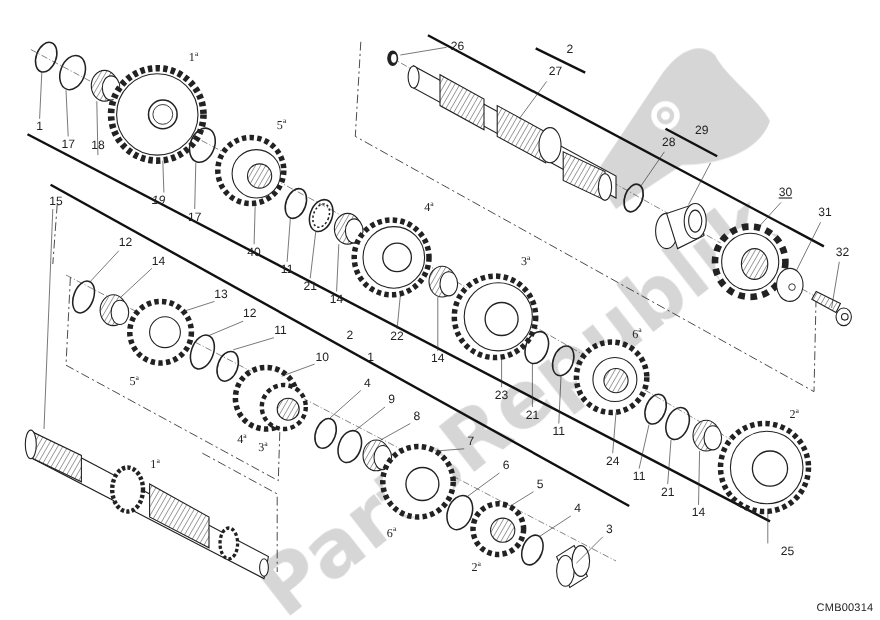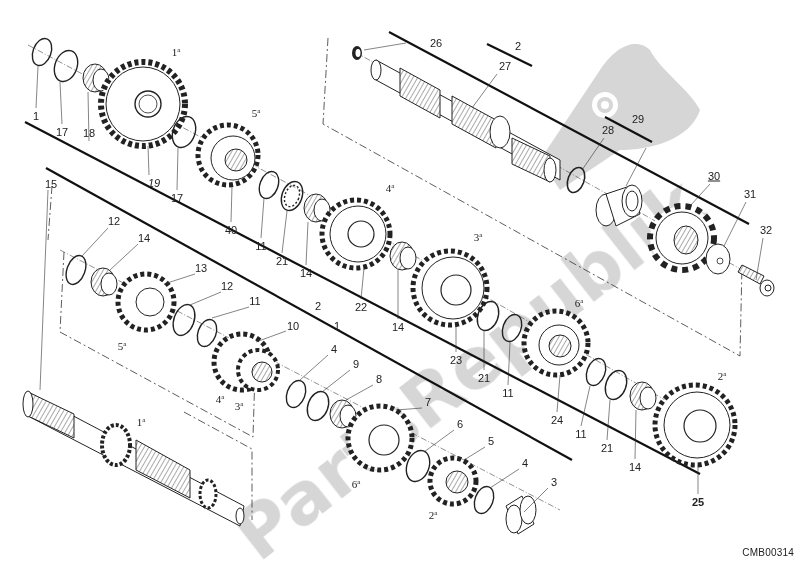--- a/index.html
+++ b/index.html
@@ -284,37 +284,37 @@
     <line x1="464" y1="460" x2="485" y2="447"></line>
     <line x1="490" y1="488" x2="519" y2="469"></line>
     <line x1="524" y1="512" x2="548" y2="488"></line>
   </g>
 </svg>
 
 <div id="callouts">
       <div class="callout" style="left: 36px; top: 116px;">1</div>
       <div class="callout" style="left: 62px; top: 132px;">17</div>
       <div class="callout" style="left: 89px; top: 133px;">18</div>
-      <div class="callout" style="left: 154px; top: 183px; font-style: italic;">19</div>
+      <div class="callout" style="left: 144px; top: 183px; font-style: italic;">19</div>
       <div class="callout" style="left: 177px; top: 198px;">17</div>
       <div class="callout" style="left: 231px; top: 230px;">40</div>
       <div class="callout" style="left: 261px; top: 246px;">11</div>
       <div class="callout" style="left: 282px; top: 261px;">21</div>
       <div class="callout" style="left: 306px; top: 273px;">14</div>
       <div class="callout" style="left: 361px; top: 307px;">22</div>
       <div class="callout" style="left: 398px; top: 327px;">14</div>
       <div class="callout" style="left: 456px; top: 360px;">23</div>
       <div class="callout" style="left: 484px; top: 378px;">21</div>
       <div class="callout" style="left: 508px; top: 393px;">11</div>
       <div class="callout" style="left: 557px; top: 420px;">24</div>
       <div class="callout" style="left: 581px; top: 434px;">11</div>
       <div class="callout" style="left: 607px; top: 448px;">21</div>
       <div class="callout" style="left: 635px; top: 467px;">14</div>
-      <div class="callout" style="left: 698px; top: 502px; font-weight: bold;">25</div>
-      <div class="callout" style="left: 416px; top: 43px; margin-left: 20px;">26</div>
+      <div class="callout" style="left: 716px; top: 502px;">25</div>
+      <div class="callout" style="left: 416px; top: 43px;">26</div>
       <div class="callout" style="left: 518px; top: 46px;">2</div>
       <div class="callout" style="left: 505px; top: 66px;">27</div>
       <div class="callout" style="left: 608px; top: 130px;">28</div>
       <div class="callout" style="left: 638px; top: 119px;">29</div>
       <div class="callout" style="left: 714px; top: 176px; text-decoration: underline;">30</div>
       <div class="callout" style="left: 750px; top: 194px;">31</div>
       <div class="callout" style="left: 766px; top: 230px;">32</div>
       <div class="callout" style="left: 51px; top: 184px;">15</div>
       <div class="callout" style="left: 114px; top: 221px;">12</div>
       <div class="callout" style="left: 144px; top: 238px;">14</div>

